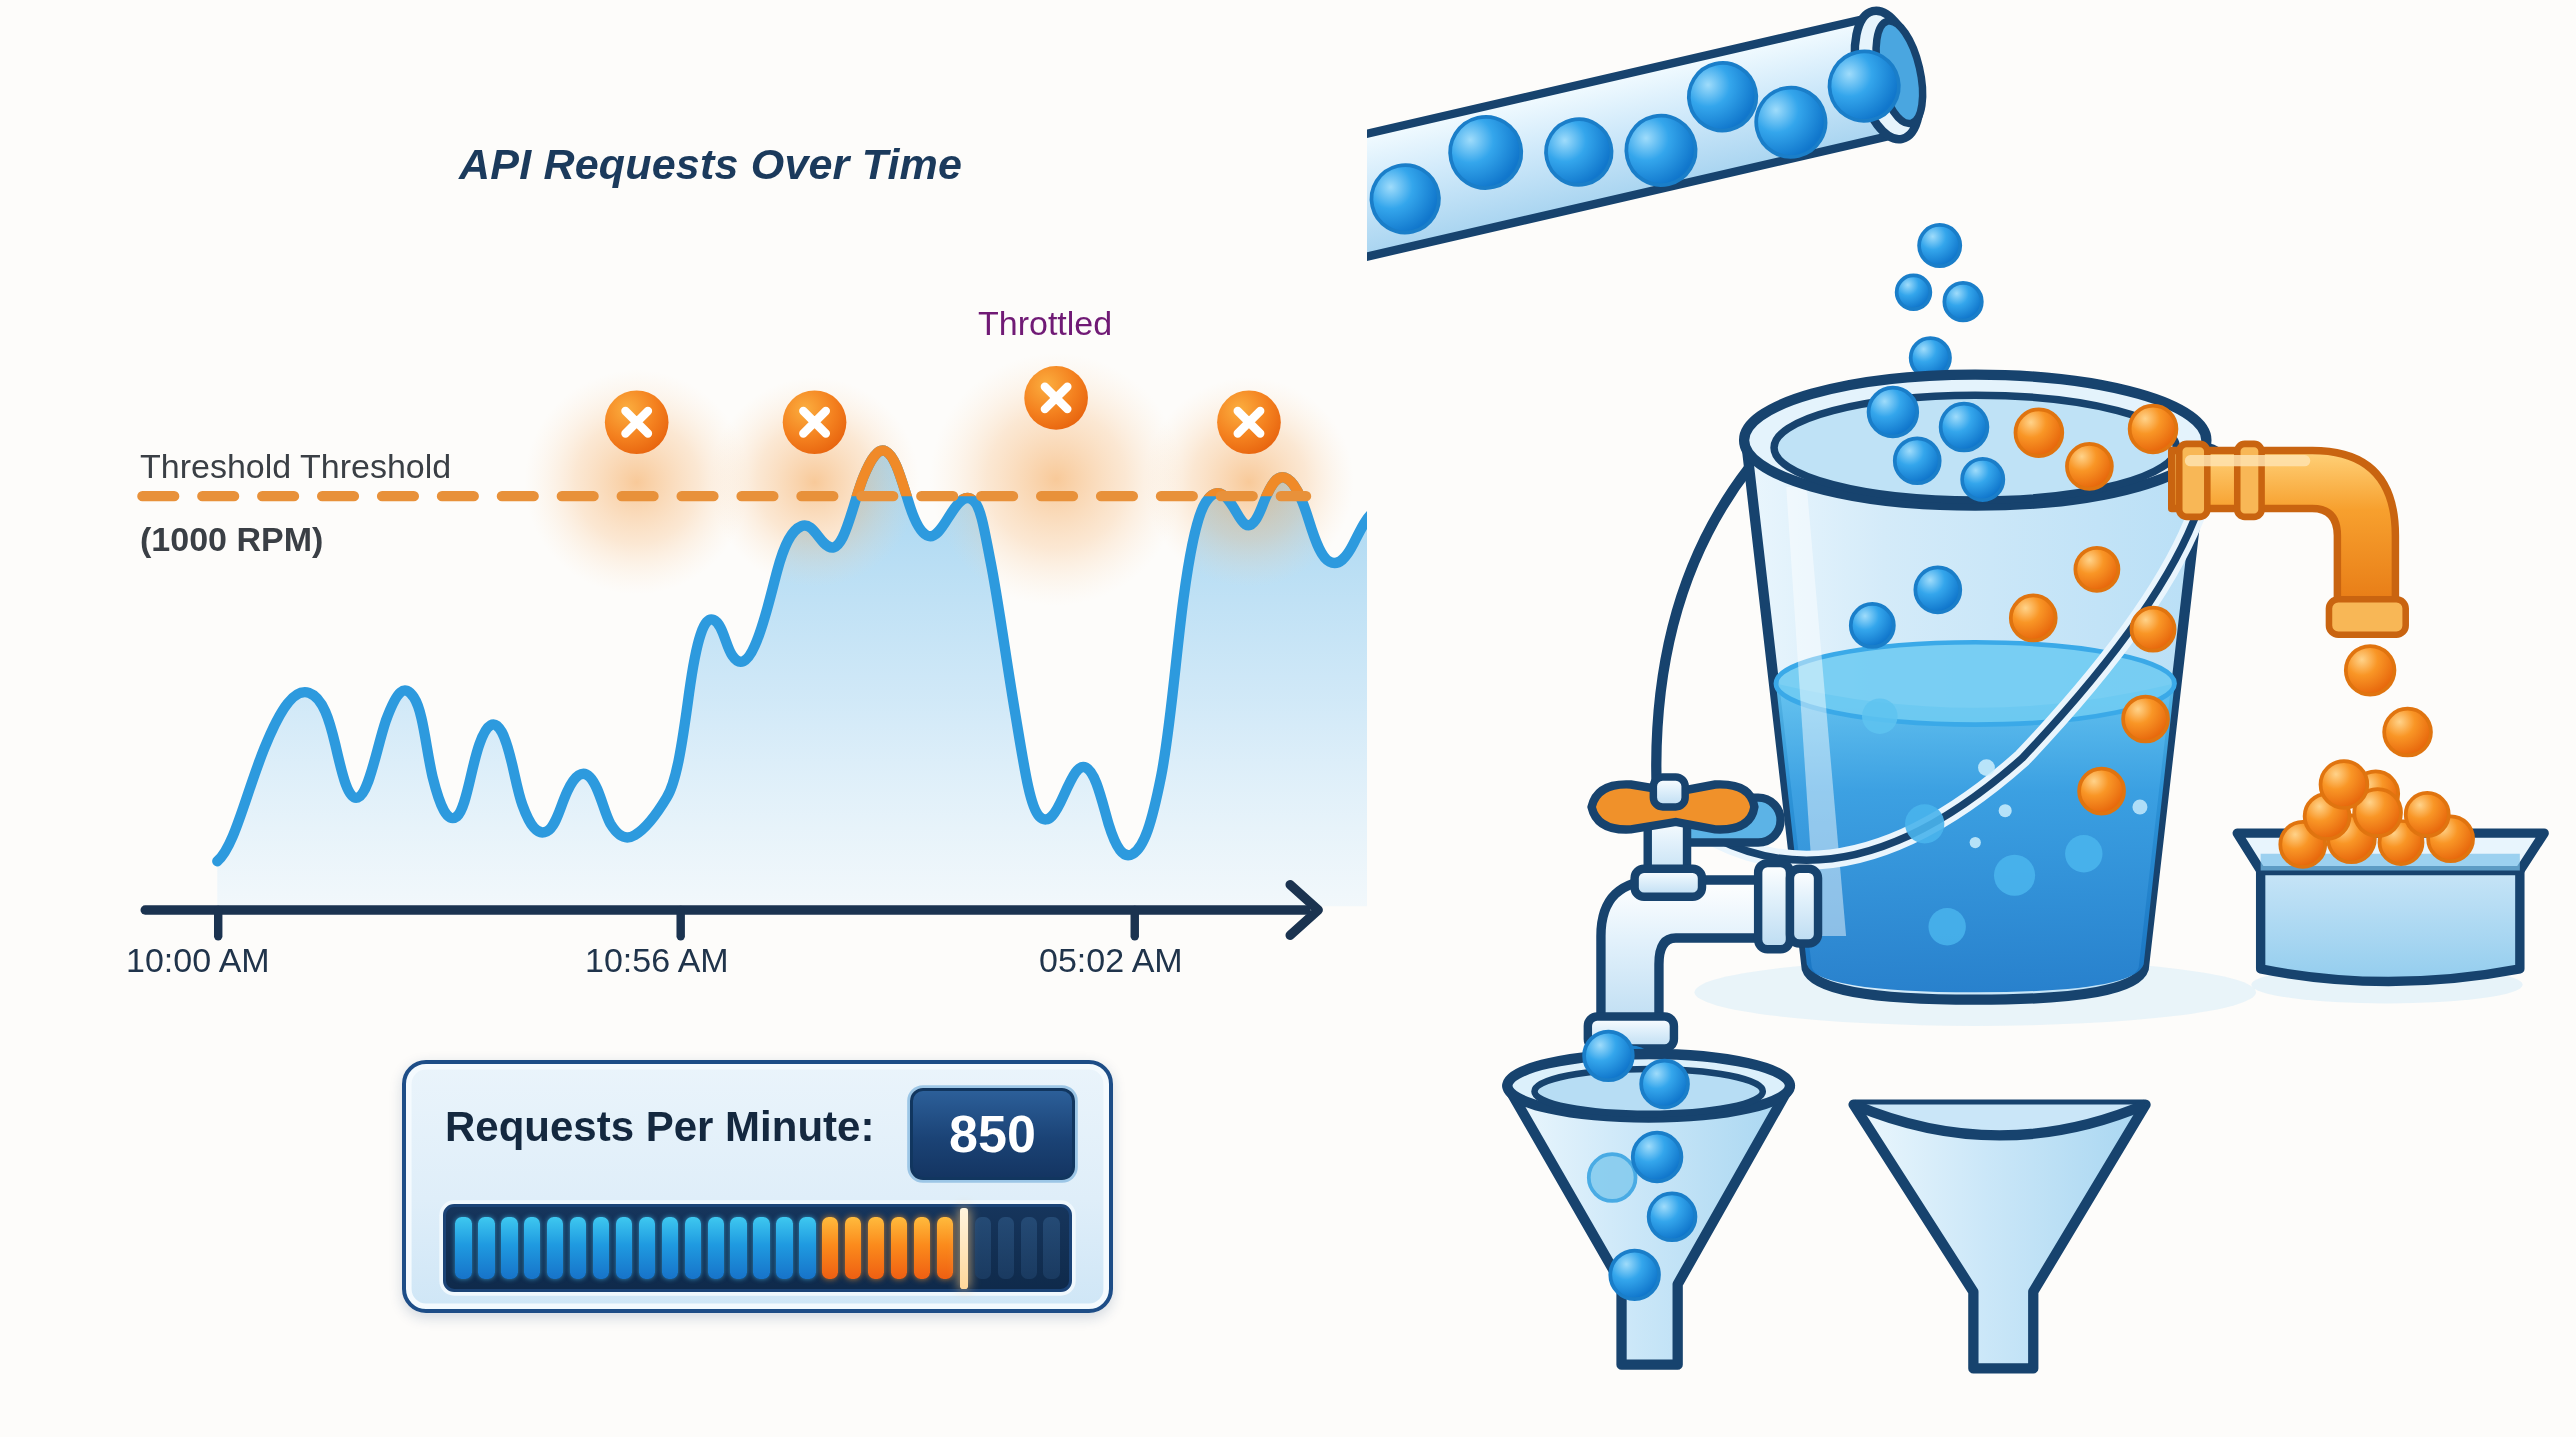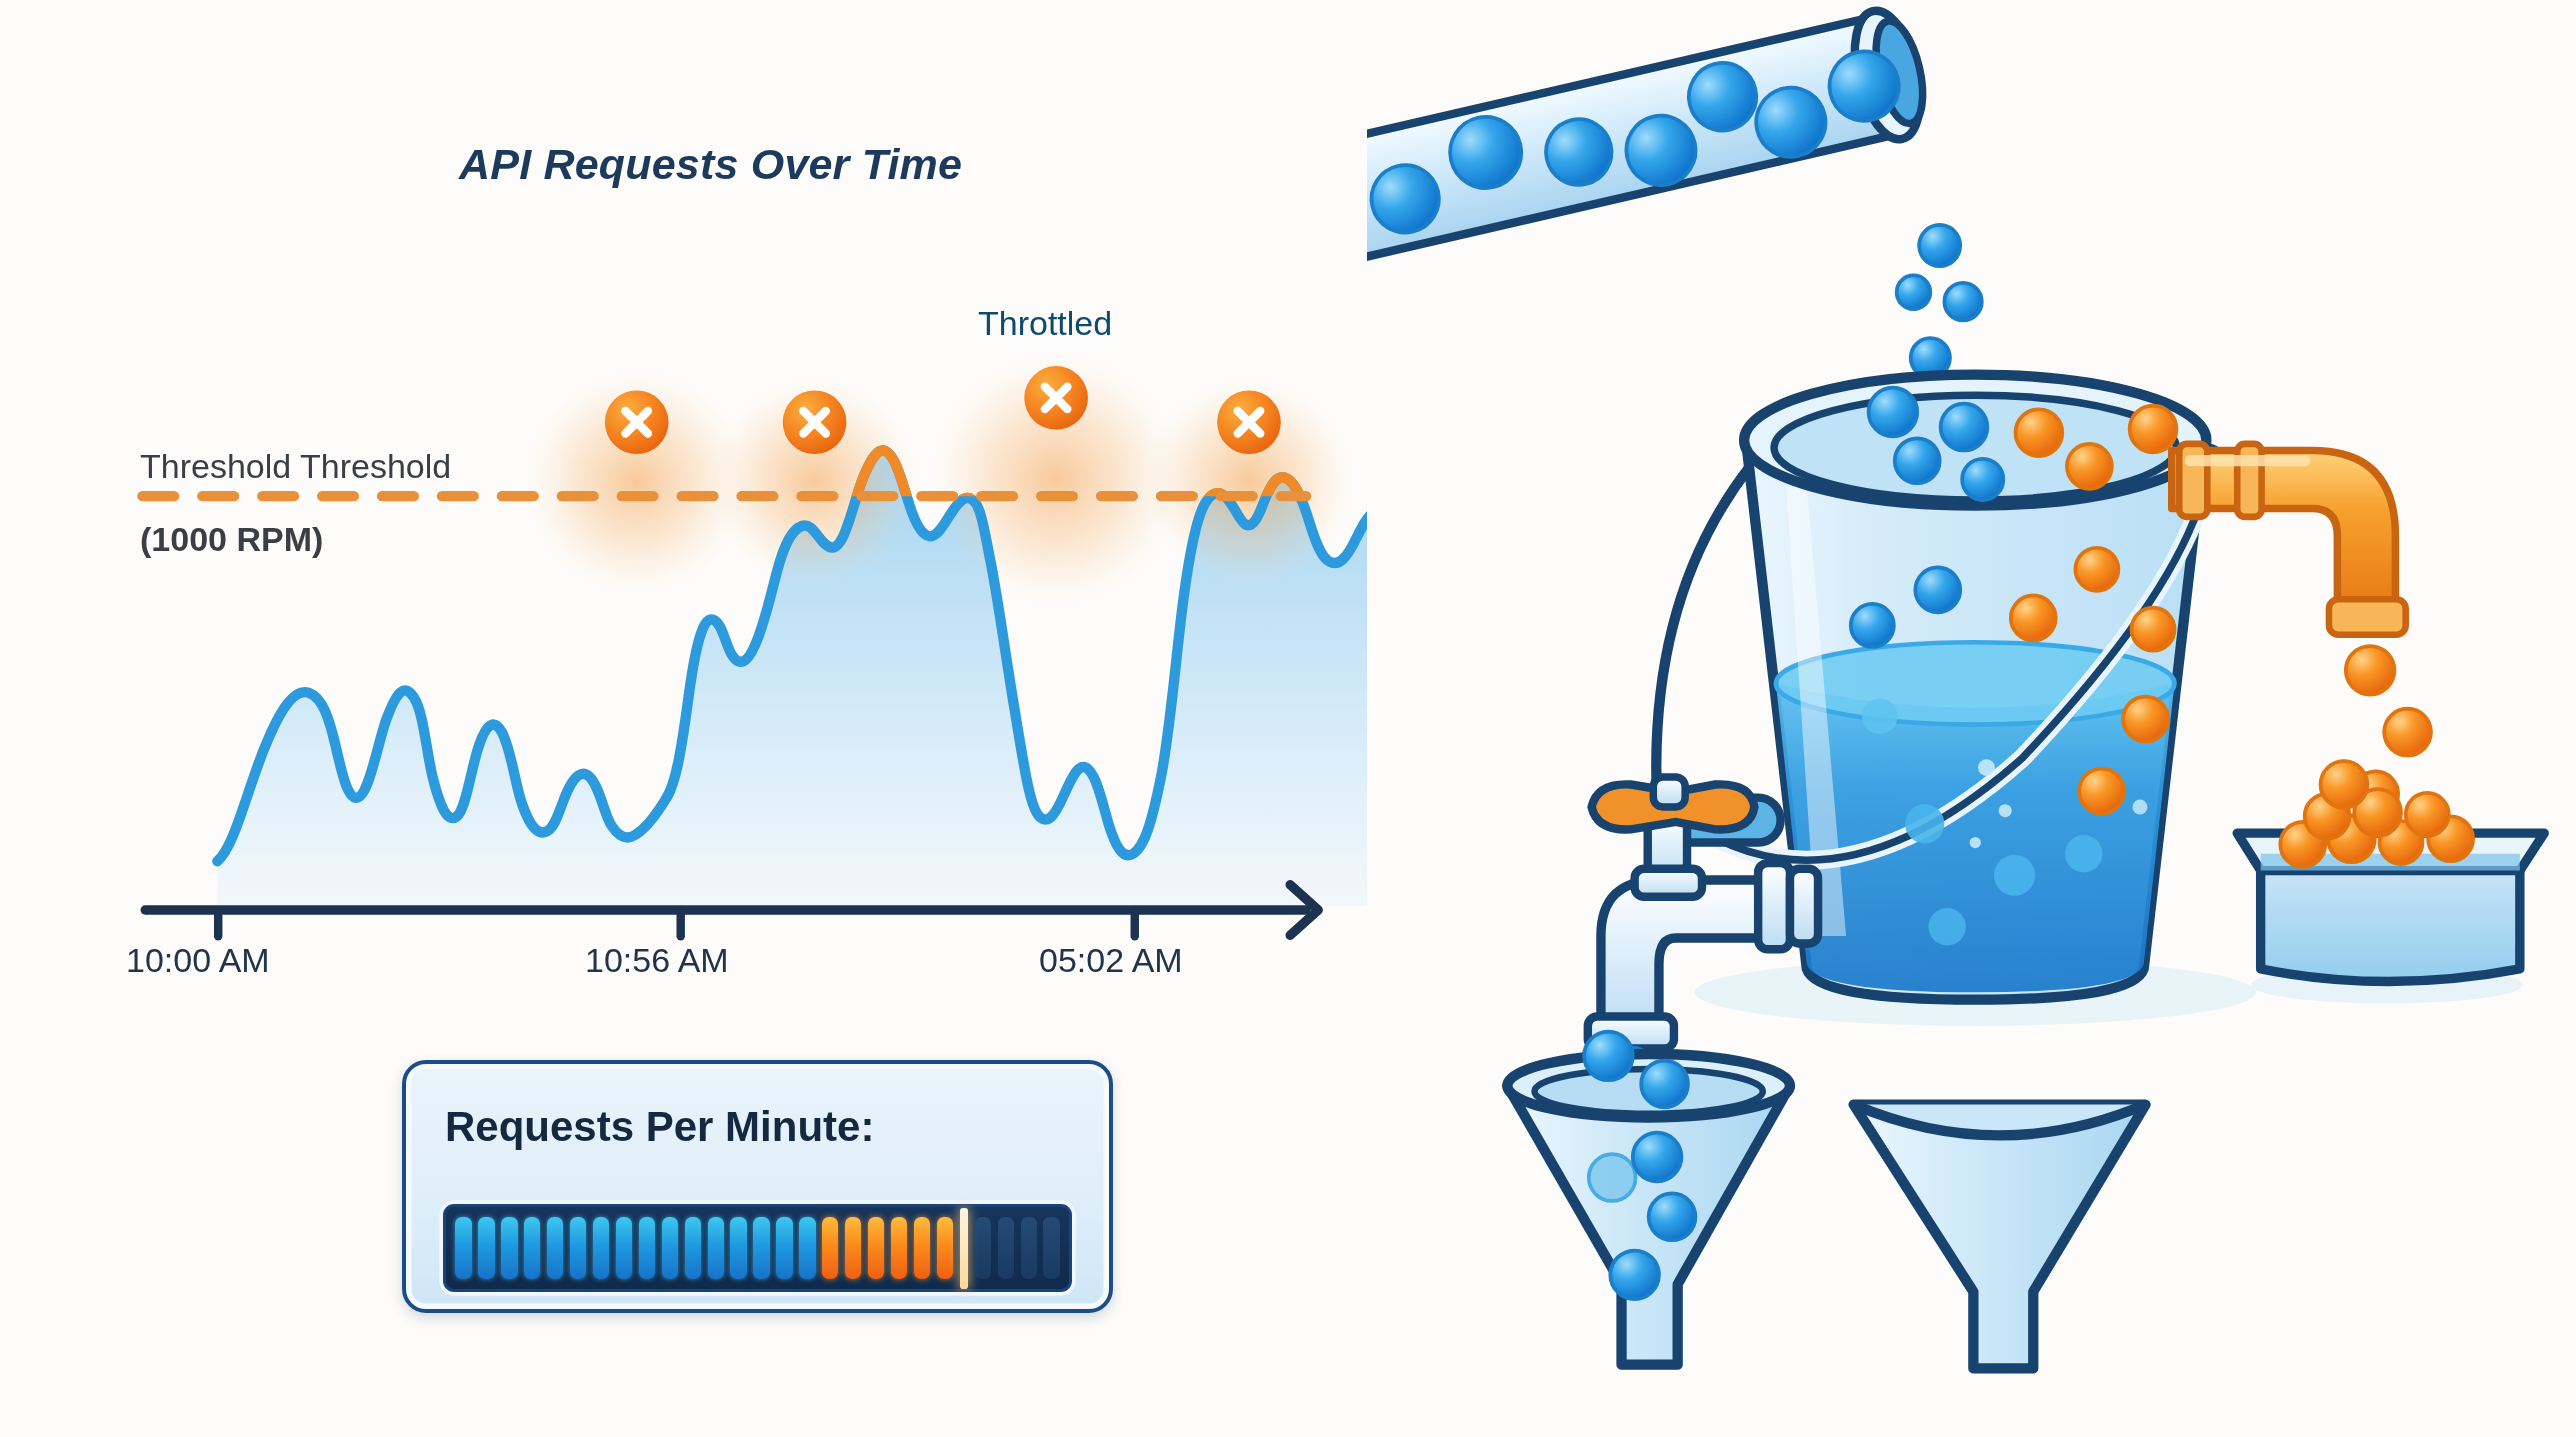--- a/index.html
+++ b/index.html
@@ -21,21 +21,21 @@
     letter-spacing:0.2px;white-space:nowrap;font-style:italic;
   }
 
   #threshold-label-1{
     left:140px;top:447px;font-size:34px;color:#3a3f45;white-space:nowrap;
   }
   #threshold-label-2{
     left:140px;top:520px;font-size:34px;color:#3a3f45;white-space:nowrap;font-weight:bold;
   }
   #throttled-label{
-    left:978px;top:304px;font-size:34px;color:#0c4a6e;white-space:nowrap;text-align:center;
+    left:978px;top:304px;font-size:34px;color:#701a75;white-space:nowrap;text-align:center;
   }
 
   #chart-svg{left:0;top:0;}
 
   .tick-label{font-size:34px;color:#20344b;white-space:nowrap;}
   #tick-0{left:126px;top:941px;}
   #tick-1{left:585px;top:941px;}
   #tick-2{left:1039px;top:941px;}
 
   
@@ -249,20 +249,23 @@
     <div class="abs" id="threshold-label-1">Threshold Threshold</div>
     <div class="abs" id="threshold-label-2">(1000 RPM)</div>
     <div class="abs" id="throttled-label">Throttled</div>
 
     <div class="abs tick-label" id="tick-0">10:00 AM</div>
     <div class="abs tick-label" id="tick-1">10:56 AM</div>
     <div class="abs tick-label" id="tick-2">05:02 AM</div>
 
     <div class="abs" id="rpm-panel">
       <div id="rpm-label">Requests Per Minute:</div>
+      <div id="rpm-value-box">
+        <span id="rpm-value">850</span>
+      </div>
       <div id="rpm-bar-track">
         <span class="seg blue"></span>
         <span class="seg blue"></span>
         <span class="seg blue"></span>
         <span class="seg blue"></span>
         <span class="seg blue"></span>
         <span class="seg blue"></span>
         <span class="seg blue"></span>
         <span class="seg blue"></span>
         <span class="seg blue"></span>

